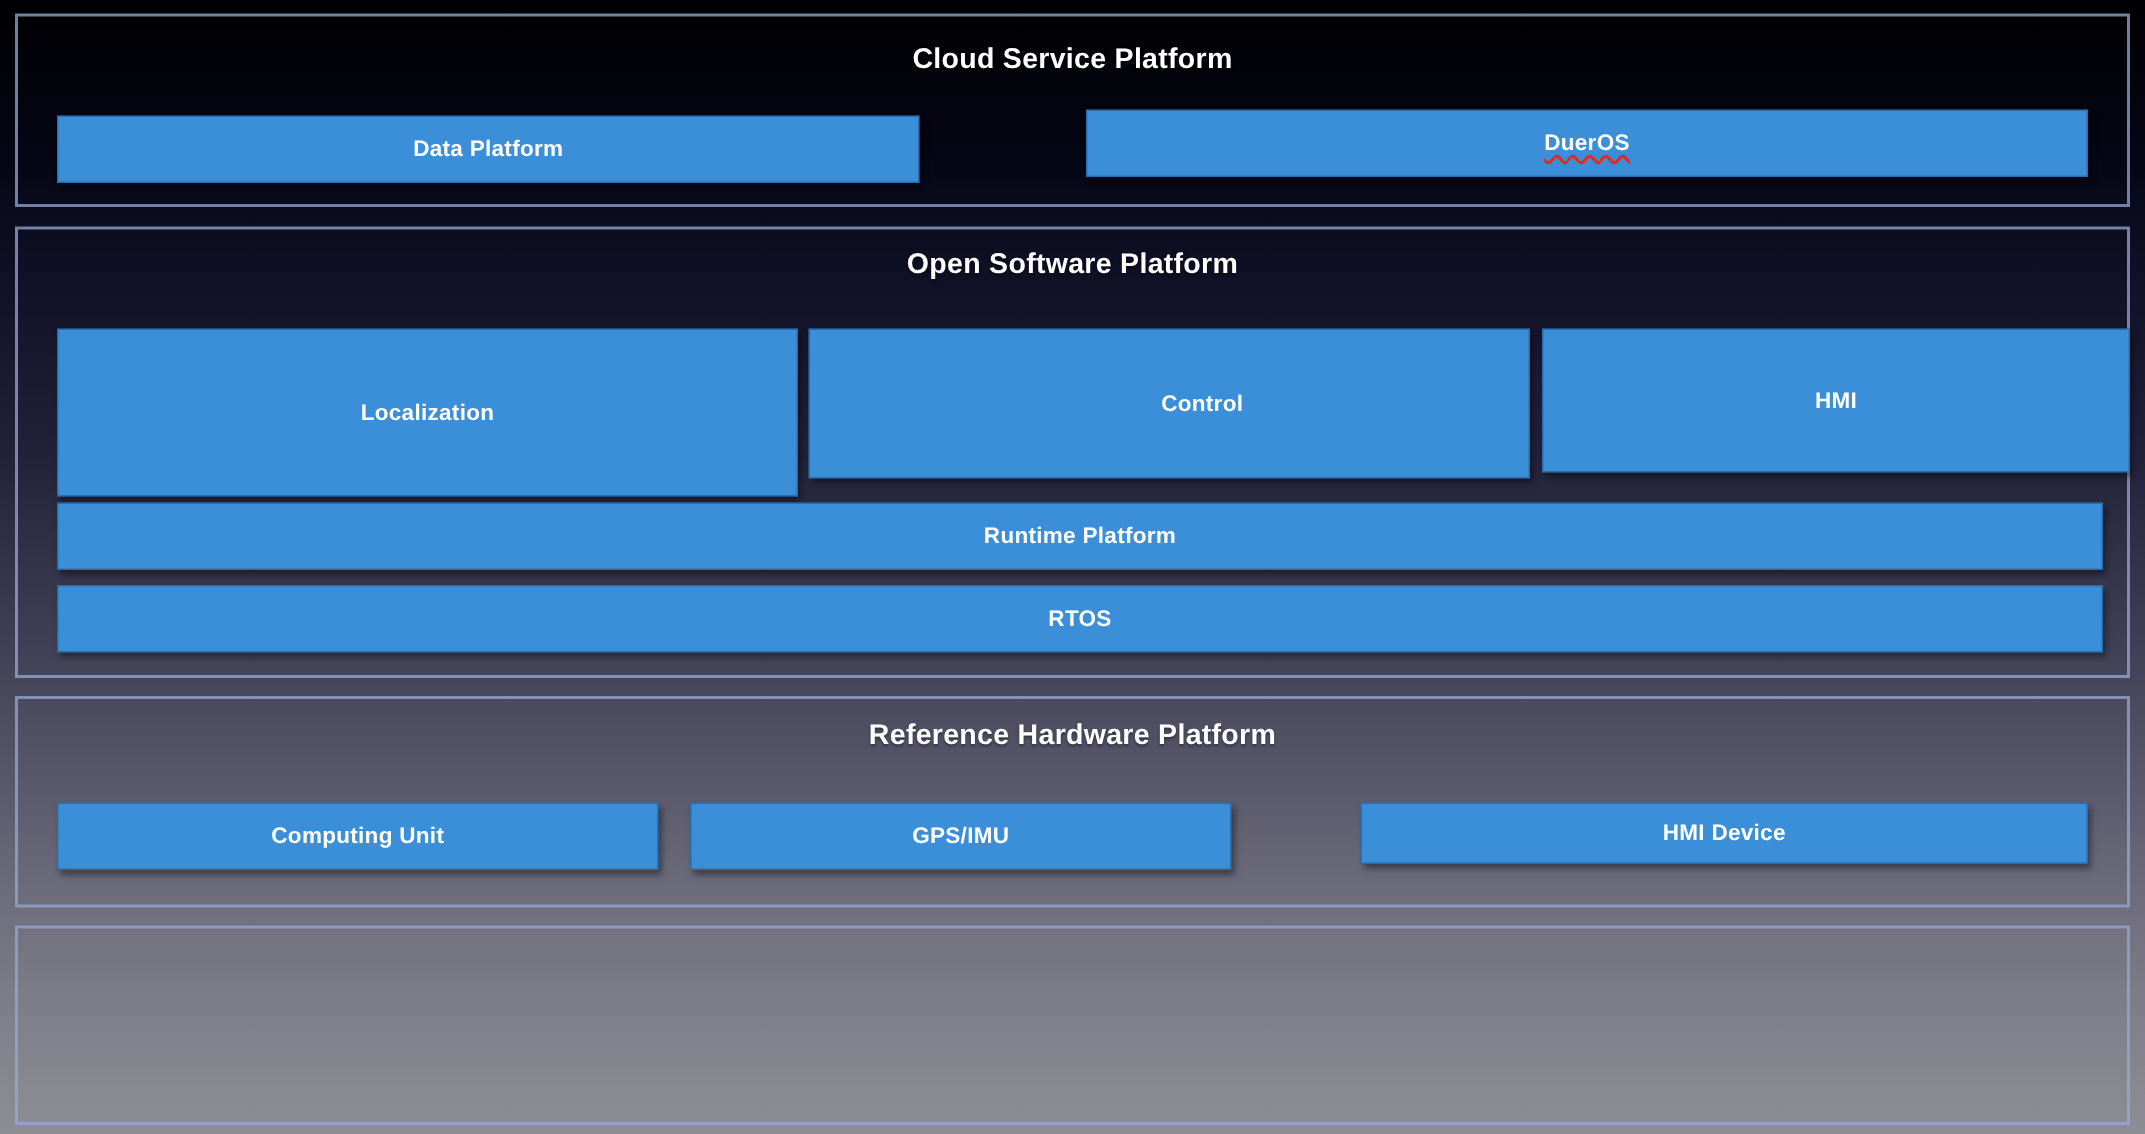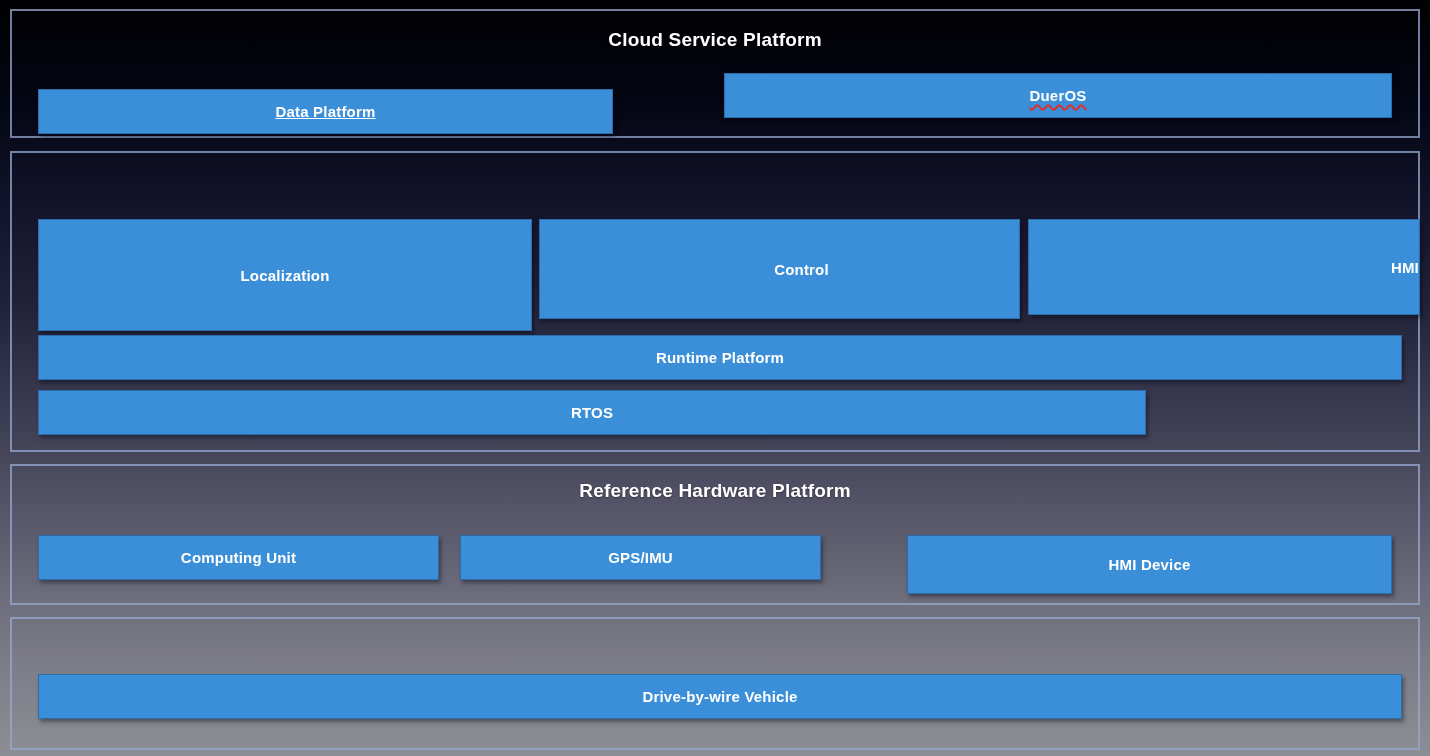--- a/index.html
+++ b/index.html
@@ -60,38 +60,38 @@
     text-decoration-line: underline;
     text-decoration-style: wavy;
     text-decoration-color: #e8271f;
     text-decoration-thickness: 2px;
     text-underline-offset: 3px;
   }
 
   
   #sec-cloud   { top: 9px;   height: 129px; }
   #sec-cloud .layer-title { top: 18px; }
-  #box-data-platform { left: 26px;  top: 78px; width: 575px; height: 45px; text-decoration: underline; }
+  #box-data-platform { left: 26px;  top: 66px; width: 575px; height: 45px; }
   #box-dueros        { left: 712px; top: 62px; width: 668px; height: 45px; text-align: right; }
 
   
   #sec-software { top: 151px; height: 301px; }
   #sec-software .layer-title { top: 13px; }
   #box-localization { left: 26px;   top: 66px;  width: 494px; height: 112px; }
   #box-control      { left: 527px;  top: 66px;  width: 481px; height: 100px; padding-left: 44px; }
-  #box-hmi          { left: 1016px; top: 66px;  width: 392px; height: 96px; justify-content: flex-end; }
+  #box-hmi          { left: 1016px; top: 66px;  width: 392px; height: 96px; }
   #box-runtime      { left: 26px;   top: 182px; width: 1364px; height: 45px; }
-  #box-rtos         { left: 26px;   top: 237px; width: 1108px; height: 45px; }
+  #box-rtos         { left: 26px;   top: 237px; width: 1364px; height: 45px; }
 
   
   #sec-hardware { top: 464px; height: 141px; }
   #sec-hardware .layer-title { top: 14px; }
   #box-computing-unit { left: 26px;  top: 69px; width: 401px; height: 45px; }
   #box-gps-imu        { left: 448px; top: 69px; width: 361px; height: 45px; }
-  #box-hmi-device     { left: 895px; top: 69px; width: 485px; height: 59px; }
+  #box-hmi-device     { left: 895px; top: 69px; width: 485px; height: 41px; }
 
   
   #sec-vehicle { top: 617px; height: 133px; }
   #sec-vehicle .layer-title { top: 14px; }
   #box-drive-by-wire { left: 26px; top: 55px; width: 1364px; height: 45px; }
 </style>
 </head>
 <body>
 
 <div class="stage">
@@ -100,20 +100,21 @@
     <div class="layer-title">Cloud Service Platform</div>
     <div class="bluebox" id="box-data-platform">
       <span>Data Platform</span>
     </div>
     <div class="bluebox" id="box-dueros">
       <span class="spellcheck">DuerOS</span>
     </div>
   </div>
 
   <div class="layer" id="sec-software">
+    <div class="layer-title">Open Software Platform</div>
     <div class="bluebox" id="box-localization">
       <span>Localization</span>
     </div>
     <div class="bluebox" id="box-control">
       <span>Control</span>
     </div>
     <div class="bluebox" id="box-hmi">
       <span>HMI</span>
     </div>
     <div class="bluebox" id="box-runtime">
@@ -131,18 +132,15 @@
     </div>
     <div class="bluebox" id="box-gps-imu">
       <span>GPS/IMU</span>
     </div>
     <div class="bluebox" id="box-hmi-device">
       <span>HMI Device</span>
     </div>
   </div>
 
   <div class="layer" id="sec-vehicle">
-    <div class="bluebox" id="box-drive-by-wire">
-      <span>Drive-by-wire Vehicle</span>
-    </div>
   </div>
 
 </div>
 
 </body></html>

